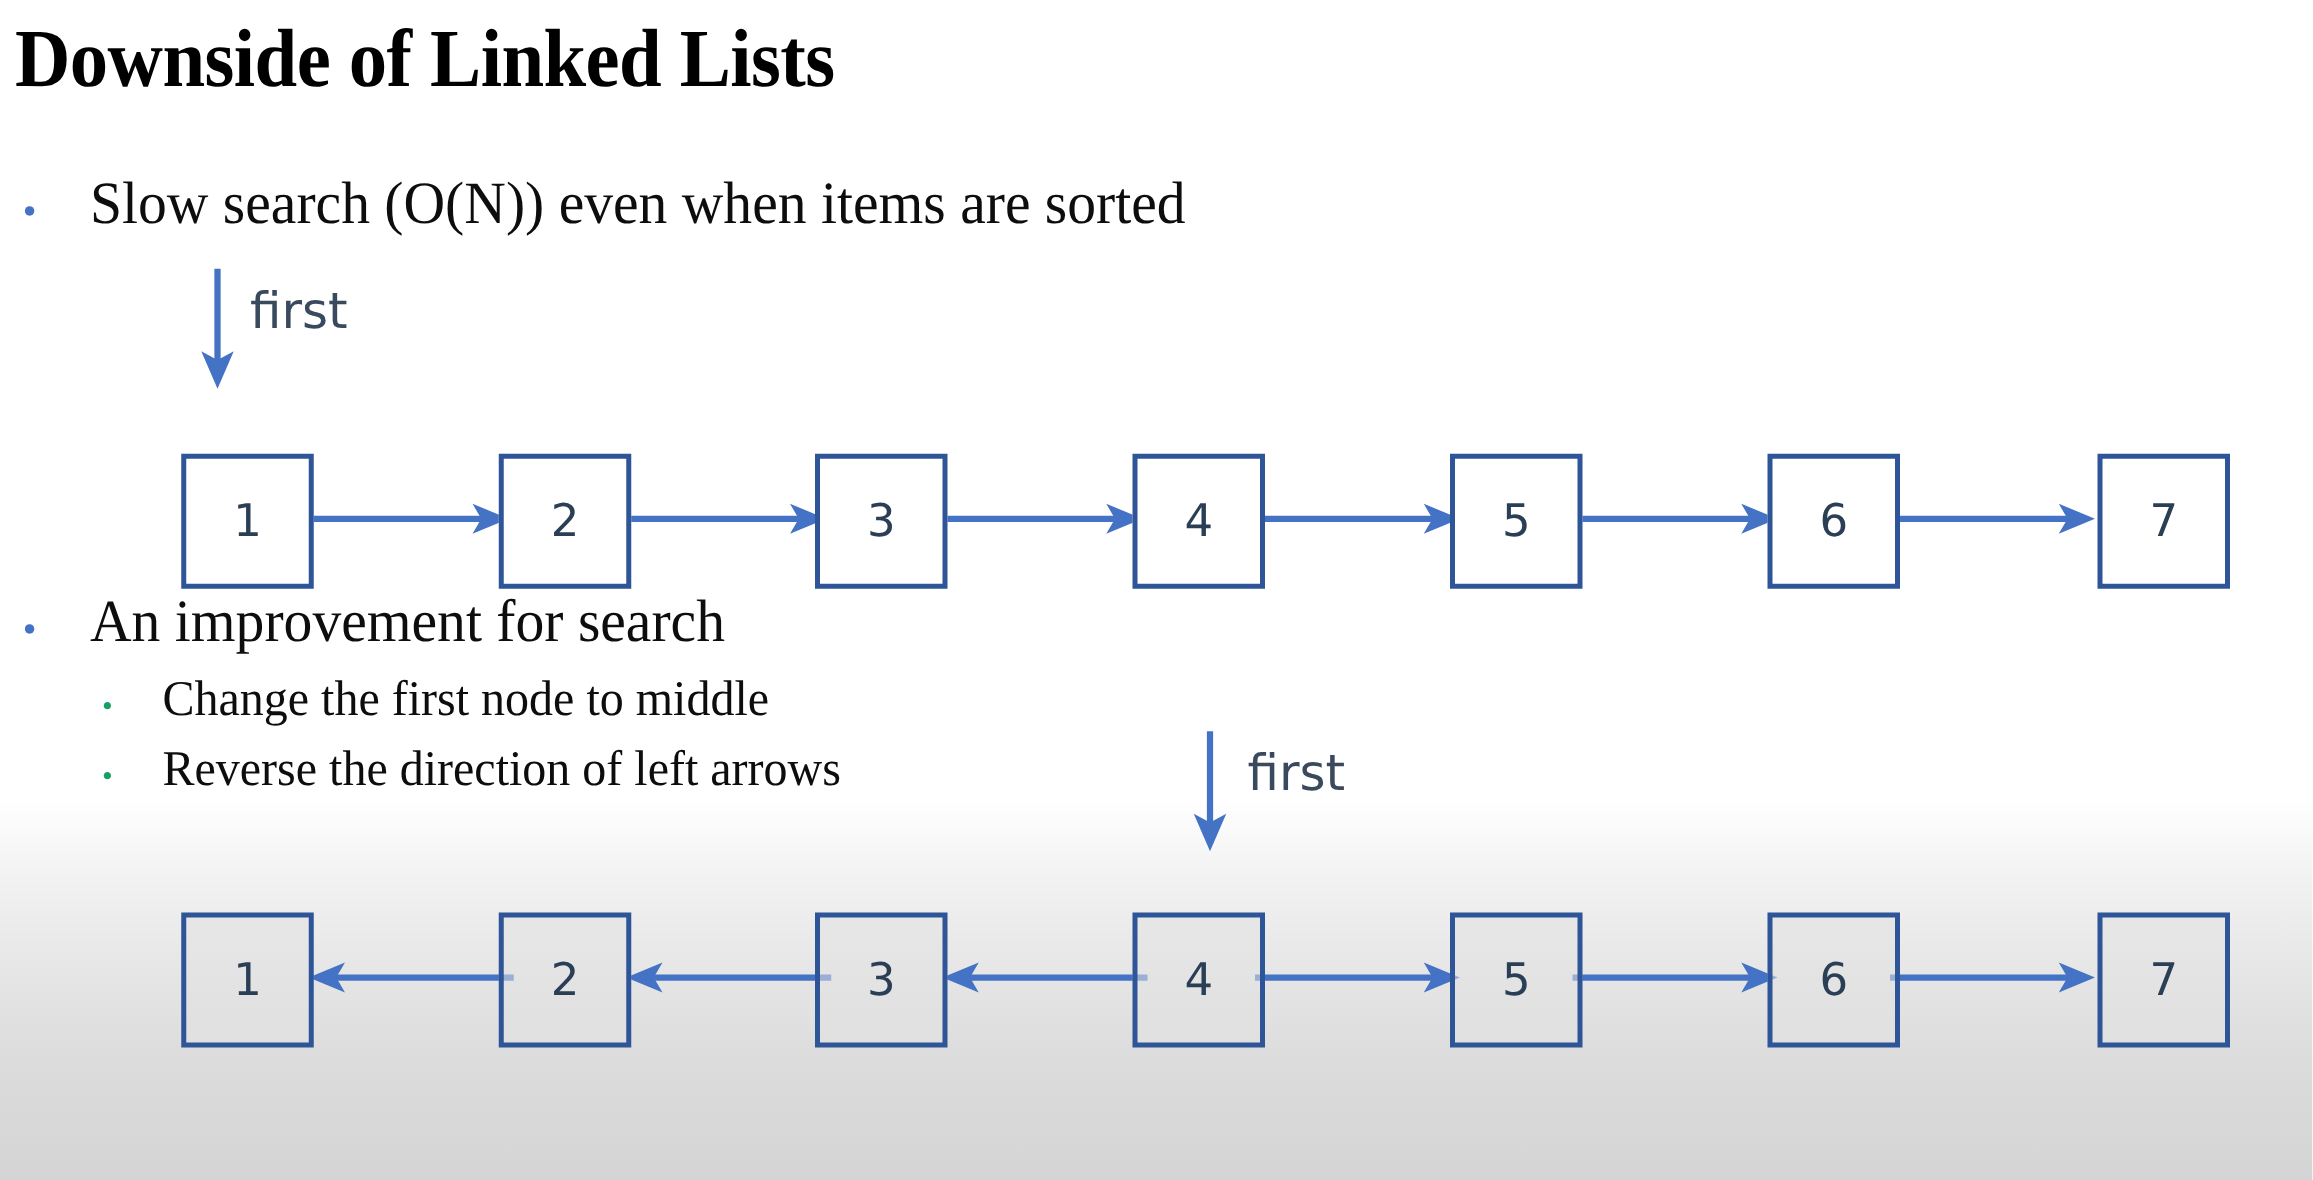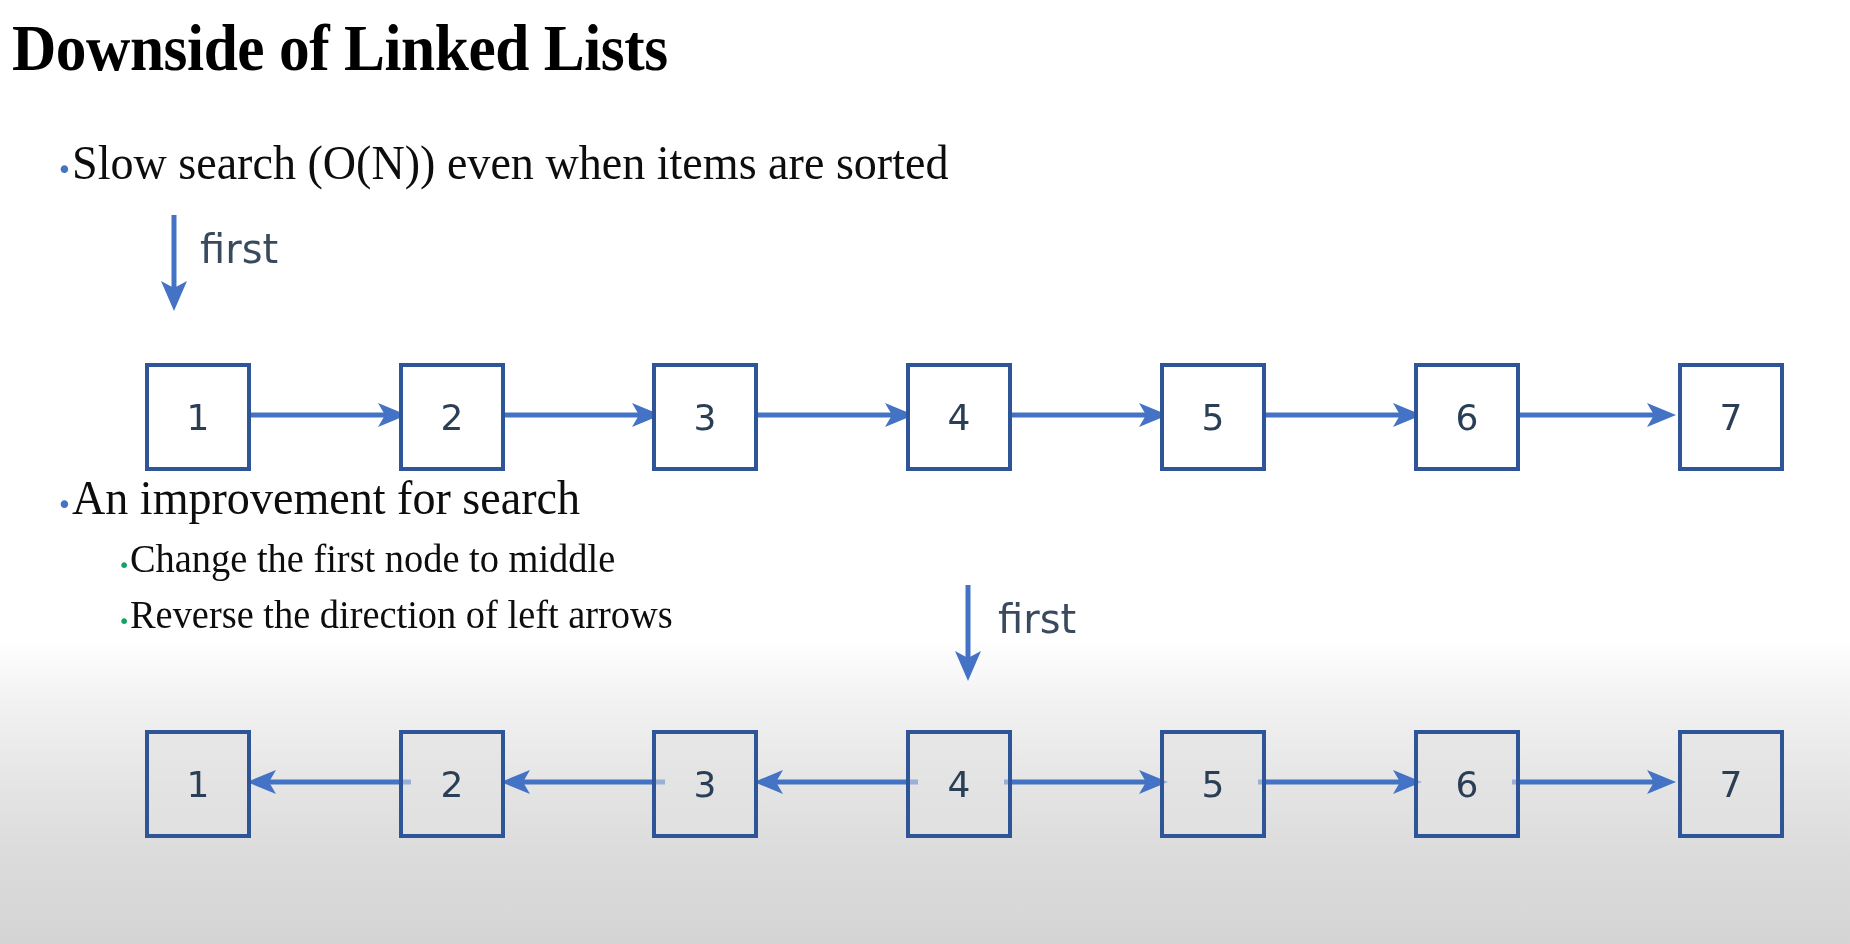--- a/index.html
+++ b/index.html
@@ -15,21 +15,20 @@
 
   #slide {
     position: relative;
     width: 1850px;
     height: 944px;
     background: linear-gradient(to bottom,
                 #ffffff 0px, #ffffff 640px,
                 #f2f2f2 700px, #e4e4e4 790px,
                 #dcdcdc 850px, #d4d4d4 944px);
     overflow: hidden;
-    text-align: right;
   }
 
   
   .slide-title {
     position: absolute;
     left: 12px;
     top: 8px;
     font-family: "Liberation Serif", "DejaVu Serif", serif;
     font-weight: bold;
     font-size: 66px;

